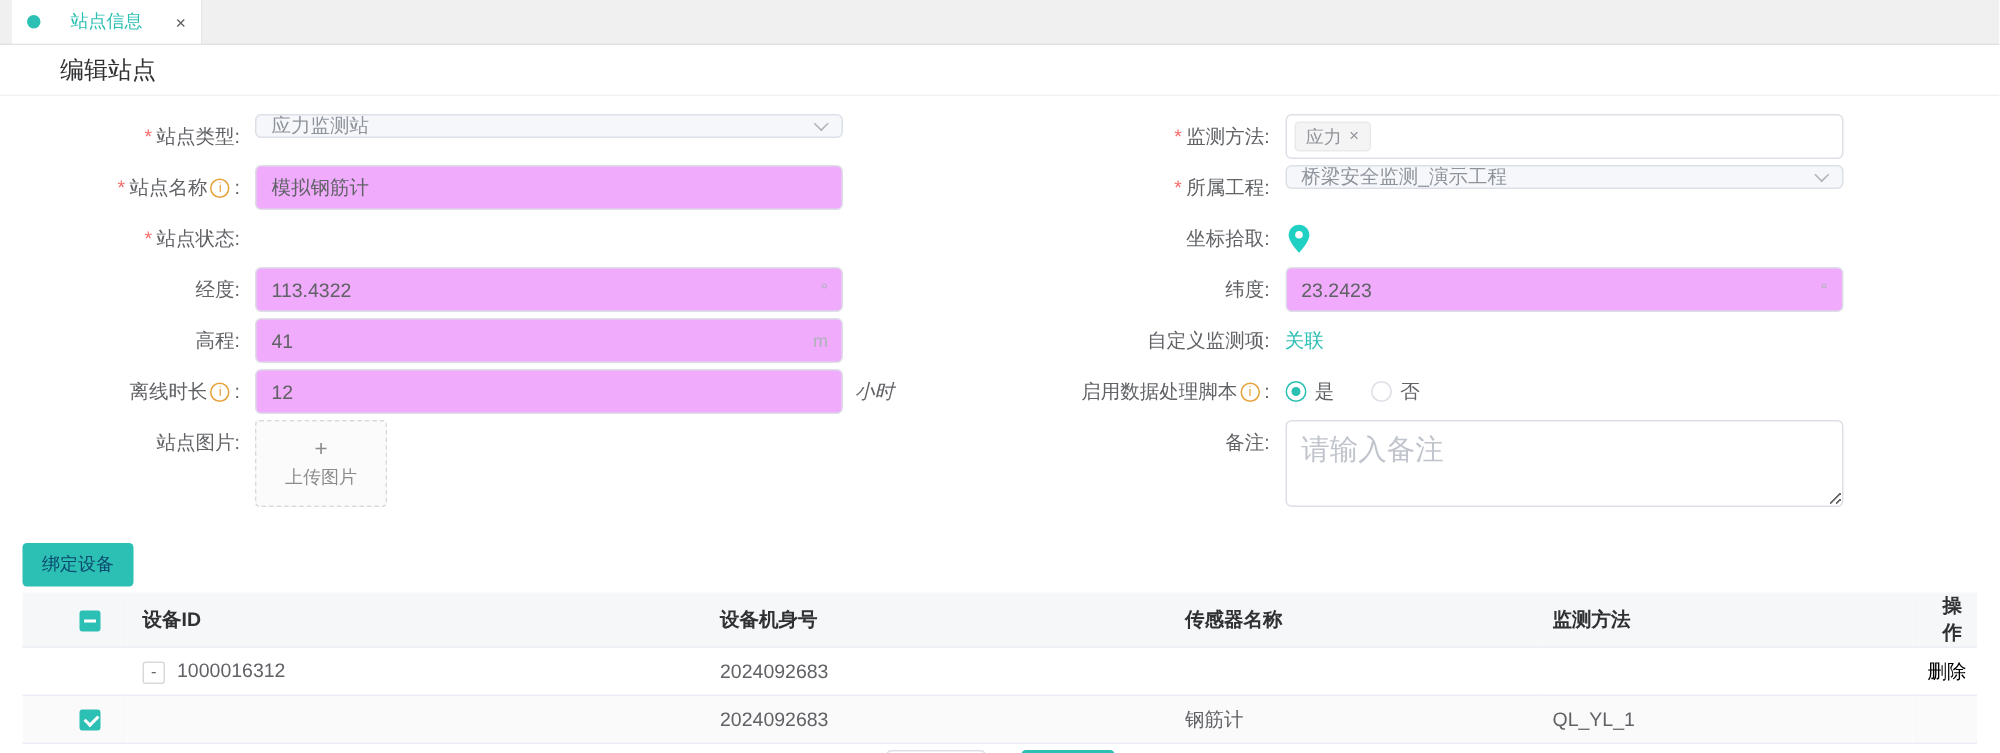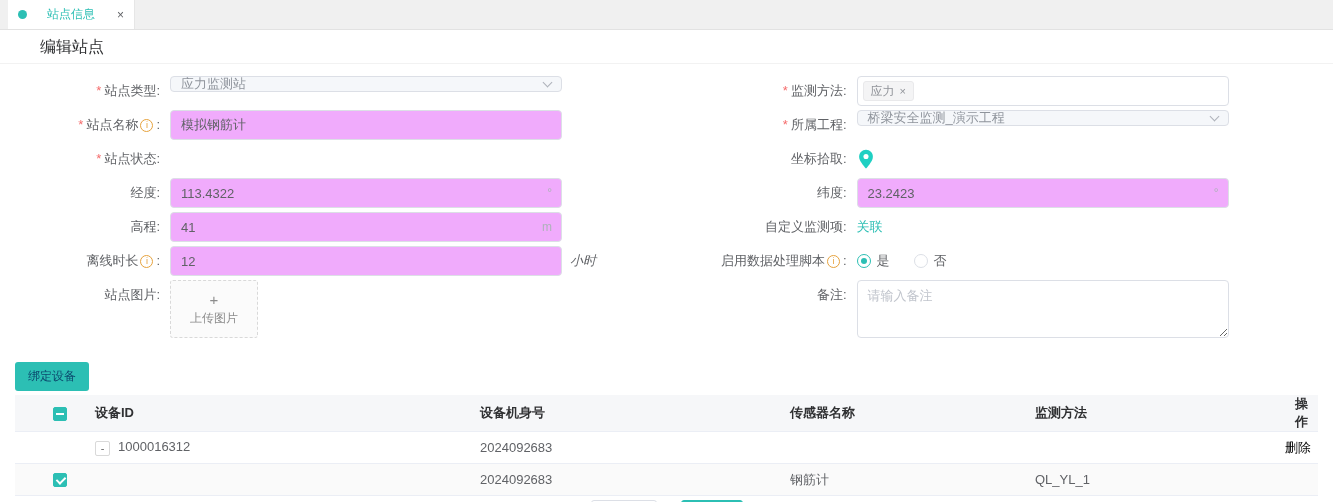--- a/index.html
+++ b/index.html
@@ -67,21 +67,21 @@
   .radio.checked .rdot::after { content:""; position:absolute; left:3px; top:3px;
           width:6px; height:6px; border-radius:50%; background:#2cbfb4; }
   .pin-wrap { line-height:30px; display:flex; align-items:center; }
   .link { color:#2cbfb4; line-height:30px; cursor:pointer; text-decoration:none; }
   .upload { width:88px; height:58px; background:#fbfbfb;
             border:1px dashed #d9d9d9; border-radius:3px; display:flex;
             flex-direction:column; align-items:center; justify-content:center;
             color:#8c8c8c; cursor:pointer; font-size:12px; }
   .upload .plus { font-size:15px; line-height:1; margin-bottom:3px; }
   textarea.inp-area { width:100%; height:58px; border:1px solid #dcdfe6;
-            border-radius:4px; padding:6px 10px; font-size:13px;
+            border-radius:4px; padding:6px 10px; font-size:19px;
             font-family:inherit; color:#606266; resize:vertical; outline:none; }
   textarea.inp-area::placeholder { color:#c0c4cc; }
   
   .bind-wrap { padding:5px 15px 4px; }
   .btn-bind { background:#2cbfb4; color:#0c4a6e; border:none; border-radius:3px;
               padding:6px 13px; font-size:12px; cursor:pointer;margin-top:12px; }
   
   table.devices { width:1303px; margin:0 15px; border-collapse:collapse;
                   font-size:13px; table-layout:fixed; }
   .devices th { background:#f6f7f9; color:#303133; font-weight:600;

